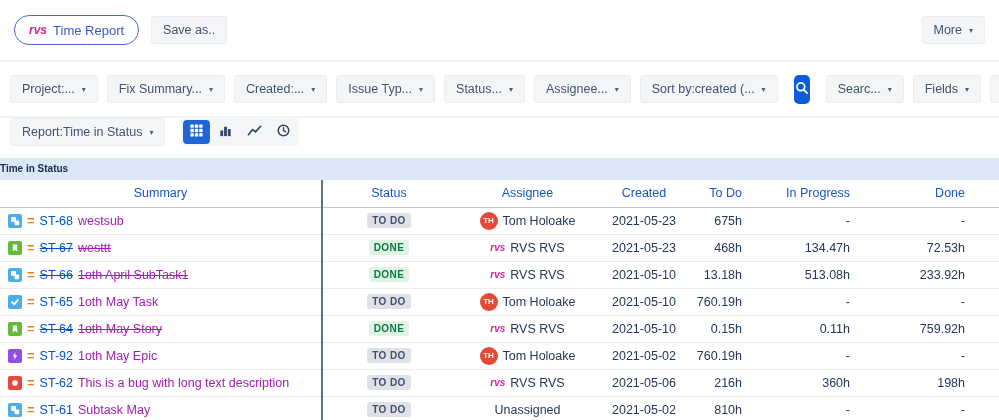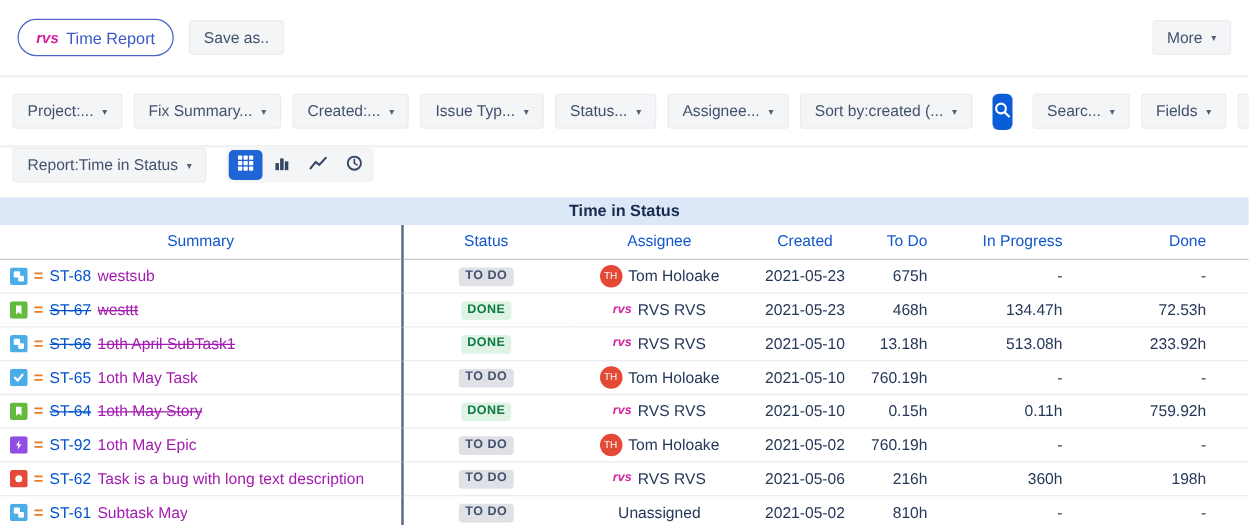--- a/index.html
+++ b/index.html
@@ -26,39 +26,39 @@
   .view-btn.active{background:#2065D6}
   .rb-right{margin-left:auto;display:flex;align-items:center;gap:14px}
   .issues{color:#42526E}
   .pager{display:inline-flex;align-items:center;gap:5px}
   .pg{min-width:21px;height:21px;border:none;background:transparent;border-radius:3px;color:#172B4D;font-size:12.5px;display:inline-flex;align-items:center;justify-content:center;cursor:pointer;padding:0 3px;font-family:inherit}
   .pg.active{background:#0052CC;color:#fff}
   .pg.nav{color:#505F79;font-size:16px;cursor:pointer}
   .pg.dots{cursor:default;color:#42526E}
 
   
-  .title-band{height:22px;line-height:22px;background:#DCE8F8;text-align:center;font-weight:bold;font-size:13px;color:#172B4D}
+  .title-band{height:22px;line-height:22px;background:#DCE8F8;font-weight:bold;font-size:10px;color:#172B4D}
   table{width:999px;table-layout:fixed;border-collapse:collapse;font-size:12.5px}
   th{height:27px;font-weight:400;color:#1456CC;border-bottom:1px solid #C1C7D0;text-align:center}
   td{height:27px;border-bottom:1px solid #EBECF0;color:#253858;text-align:center}
   .h-sum,.c-sum{border-right:2.5px solid #5E6C84}
   .c-sum{text-align:left;padding-left:8px;overflow:hidden}
   .sumwrap{display:flex;align-items:center;gap:5px;white-space:nowrap;overflow:hidden}
   .ticon{width:14px;height:14px;border-radius:2px;display:inline-flex;align-items:center;justify-content:center;flex:none}
   .ticon svg{width:12px;height:12px;display:block}
   .picon{color:#EA7D24;font-weight:900;font-size:13px;line-height:1;flex:none}
   .ikey{color:#0052CC;cursor:pointer;flex:none;text-decoration:none}
   .isum{color:#a21caf;overflow:hidden;text-overflow:ellipsis}
   .struck .ikey,.struck .isum{text-decoration:line-through}
   .badge{display:inline-block;padding:2.5px 5px;border-radius:3px;font-size:10px;font-weight:700;letter-spacing:.4px;line-height:1}
   .badge.todo{background:#DFE1E6;color:#42526E}
   .badge.done{background:#DFF3E4;color:#0B7A43}
   .asgwrap{display:inline-flex;align-items:center;gap:5px}
   .av{width:18px;height:18px;border-radius:50%;display:inline-flex;align-items:center;justify-content:center;flex:none}
-  .av.th{background:#E34935;color:#fff;font-size:8px;font-weight:normal}
+  .av.th{background:#E34935;color:#fff;font-size:8px;font-weight:bold}
   .av.rvs-av{width:auto;border-radius:0;color:#D6219C;font-weight:bold;font-style:italic;font-size:10px}
   .h-num,.c-num{text-align:right;padding-right:26px}
   .h-done,.c-done{padding-right:34px}
 </style>
 </head>
 <body>
 
 <div class="app">
 
   <div class="topbar">
@@ -334,21 +334,21 @@
         <tr class="">
           <td class="c-sum">
             <span class="sumwrap">
               <span class="ticon" style="background:#E5493A">
                 <svg viewBox="0 0 12 12">
                   <circle cx="6" cy="6" r="2.8" fill="#fff"></circle>
                 </svg>
               </span>
               <span class="picon">=</span>
               <a class="ikey">ST-62</a>
-              <span class="isum">Task is a bug with long text description</span>
+              <span class="isum">This is a bug with long text description</span>
             </span>
           </td>
           <td><span class="badge todo">TO DO</span></td>
           <td><span class="asgwrap">
               <span class="av rvs-av">rvs</span>
               <span>RVS RVS</span>
             </span></td>
           <td>2021-05-06</td>
           <td class="c-num">216h</td>
           <td class="c-num">360h</td>

